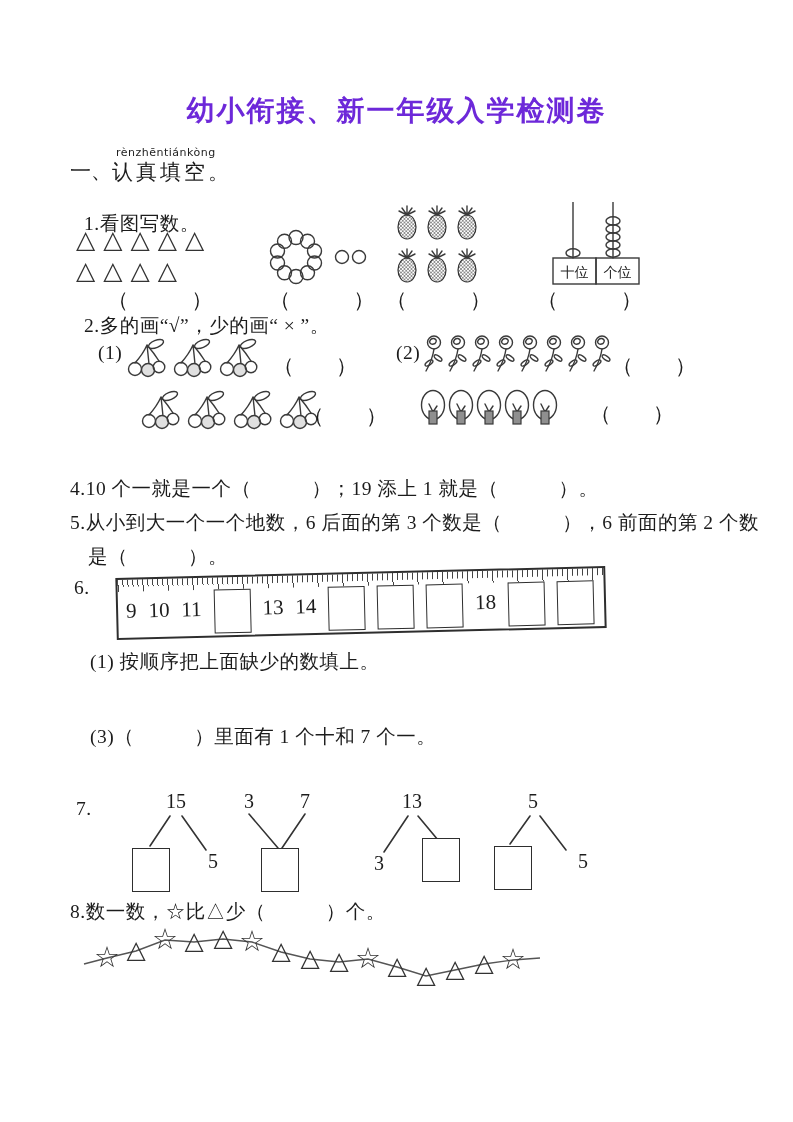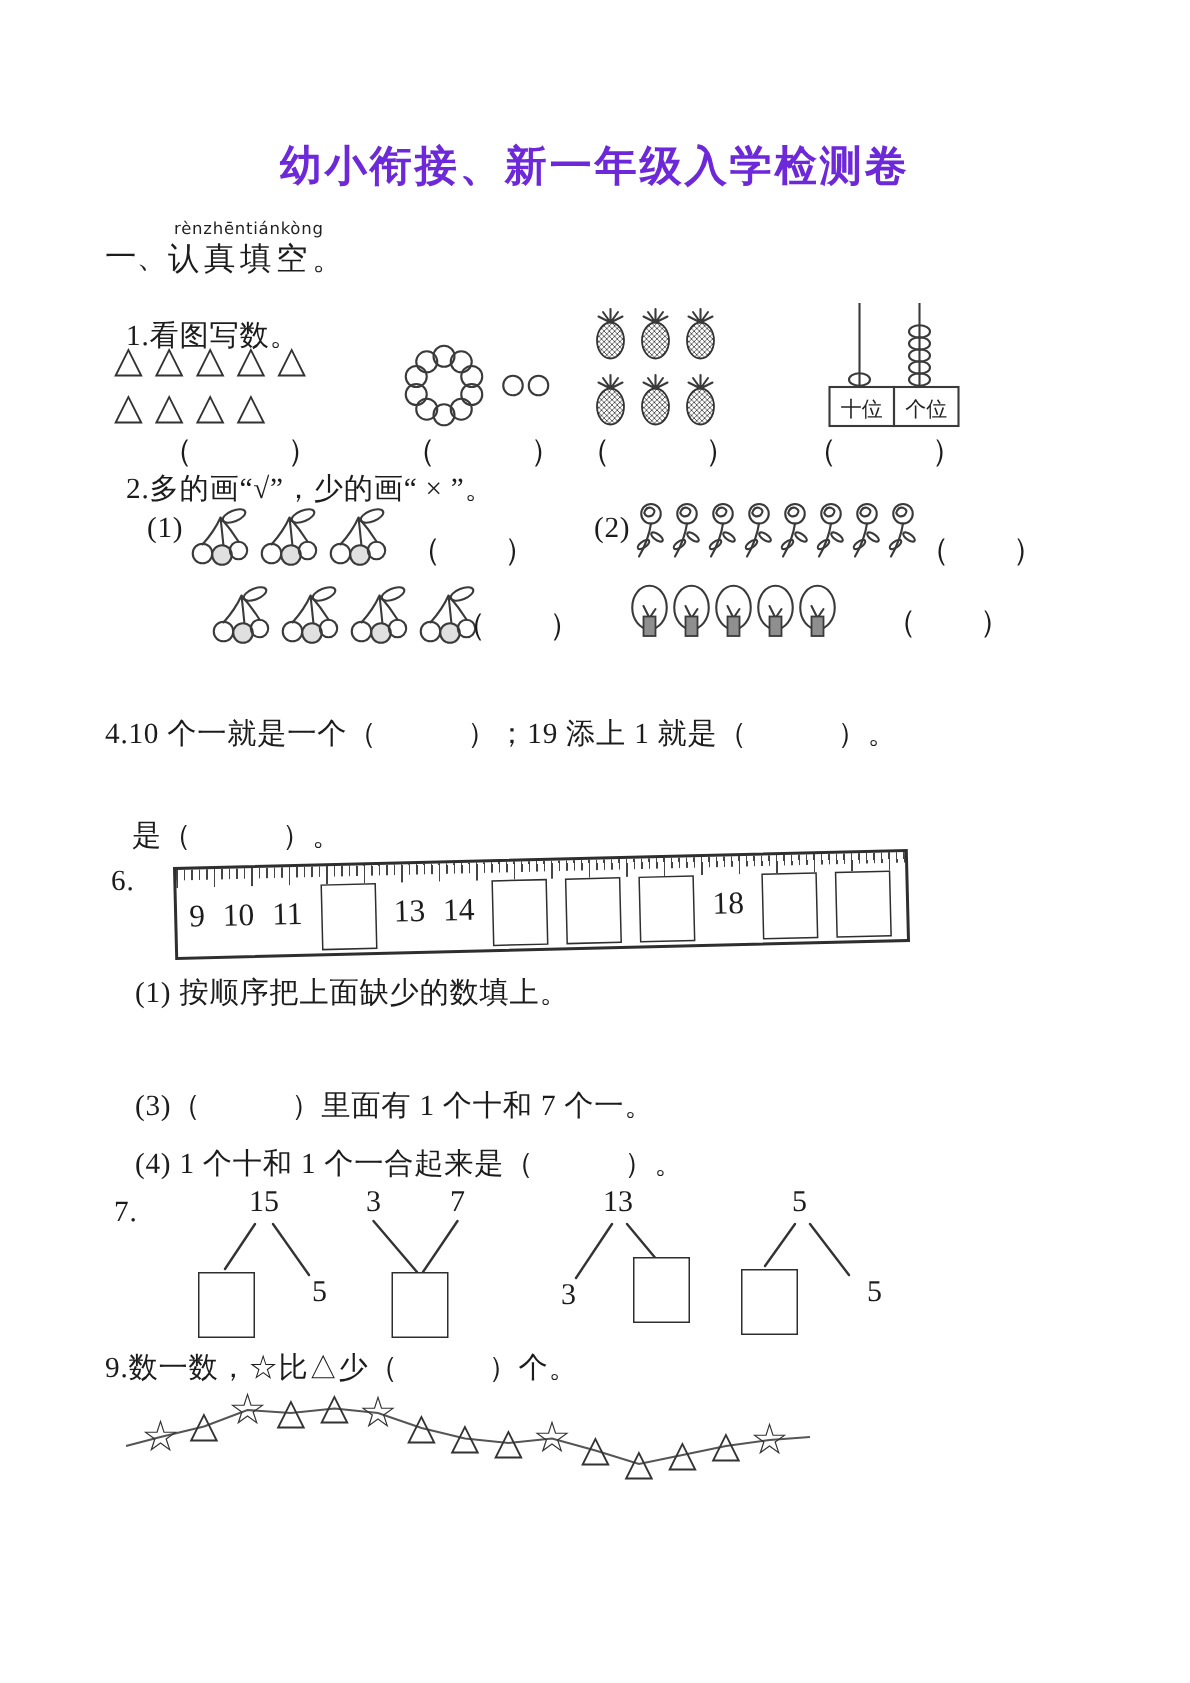--- a/index.html
+++ b/index.html
@@ -184,20 +184,21 @@
   <svg class="abs" style="left:418px;top:388px;overflow:visible" width="140" height="46" viewBox="0 0 140 46" data-name="bulb-row">
       <use href="#bulb" x="0"></use>
       <use href="#bulb" x="28"></use>
       <use href="#bulb" x="56"></use>
       <use href="#bulb" x="84"></use>
       <use href="#bulb" x="112"></use>
     </svg>
   <div class="blank" style="left:590px;top:400px;width:80px;" data-name="answer-blank">（　　）</div>
 
   <div class="qline" style="left:70px;top:475px;" data-name="q4-text">4.10 个一就是一个（　　　）；19 添上 1 就是（　　　）。</div>
+  <div class="qline" style="left:70px;top:509px;" data-name="q5-text-line1">5.从小到大一个一个地数，6 后面的第 3 个数是（　　　），6 前面的第 2 个数</div>
   <div class="qline" style="left:88px;top:543px;" data-name="q5-text-line2">是（　　　）。</div>
 
   <div class="qline" style="left:74px;top:577px;" data-name="q6-label">6.</div>
   <div class="ruler" data-name="ruler-figure">
     <div class="ruler-cells" data-name="ruler-cells">
         <span class="rnum" data-name="ruler-number">9</span>
         <span class="rnum" data-name="ruler-number">10</span>
         <span class="rnum" data-name="ruler-number">11</span>
         <div class="rbox" data-name="ruler-missing-box"></div>
         <span class="rnum" data-name="ruler-number">13</span>
@@ -206,21 +207,20 @@
         <div class="rbox" data-name="ruler-missing-box"></div>
         <div class="rbox" data-name="ruler-missing-box"></div>
         <span class="rnum" data-name="ruler-number">18</span>
         <div class="rbox" data-name="ruler-missing-box"></div>
         <div class="rbox" data-name="ruler-missing-box"></div>
       </div>
   </div>
 
   <div class="qline" style="left:90px;top:648px;" data-name="q6-item-1">(1) 按顺序把上面缺少的数填上。</div>
   <div class="qline" style="left:90px;top:723px;" data-name="q6-item-3">(3)（　　　）里面有 1 个十和 7 个一。</div>
-  <div class="qline" style="left:90px;top:762px;" data-name="q6-item-4">(4) 1 个十和 1 个一合起来是（　　　）。</div>
 
   <div class="qline" style="left:76px;top:798px;" data-name="q7-label">7.</div>
 
   <div class="bond" style="left:118px;" data-name="number-bond-1">
     <span class="bnum" style="left:36px;top:0;width:44px;" data-name="bond-top-value">15</span>
     <svg viewBox="0 0 112 102">
         <line x1="52" y1="26" x2="32" y2="56"></line>
         <line x1="64" y1="26" x2="88" y2="60"></line>
       </svg>
     <div class="bbox" style="left:14px;top:58px;" data-name="bond-answer-box"></div>
@@ -250,21 +250,21 @@
   <div class="bond" style="left:488px;" data-name="number-bond-4">
     <span class="bnum" style="left:30px;top:0;width:30px;" data-name="bond-top-value">5</span>
     <svg viewBox="0 0 112 102">
         <line x1="42" y1="26" x2="22" y2="54"></line>
         <line x1="52" y1="26" x2="78" y2="60"></line>
       </svg>
     <div class="bbox" style="left:6px;top:56px;" data-name="bond-answer-box"></div>
     <span class="bnum" style="left:84px;top:60px;width:22px;" data-name="bond-right-value">5</span>
   </div>
 
-  <div class="qline" style="left:70px;top:898px;" data-name="q8-text">9.数一数，☆比△少（　　　）个。</div>
+  <div class="qline" style="left:70px;top:898px;" data-name="q8-text">8.数一数，☆比△少（　　　）个。</div>
   <div class="wave" data-name="wave-figure">
     <svg viewBox="0 0 500 90" data-name="wave-line">
         <polyline points="-8,44 15,38 44,31 73,20 102,22 131,19 160,22 189,32 218,39 247,42 276,39 305,47 334,56 363,50 392,44 421,40 448,38" class="wline"></polyline>
       </svg>
     <div data-name="wave-shapes">
         <span class="wshape" data-name="star-glyph" style="left: 0px; top: 22px;">☆</span>
         <span class="wshape" data-name="triangle-glyph" style="left: 29px; top: 15px;">△</span>
         <span class="wshape" data-name="star-glyph" style="left: 58px; top: 4px;">☆</span>
         <span class="wshape" data-name="triangle-glyph" style="left: 87px; top: 6px;">△</span>
         <span class="wshape" data-name="triangle-glyph" style="left: 116px; top: 3px;">△</span>

